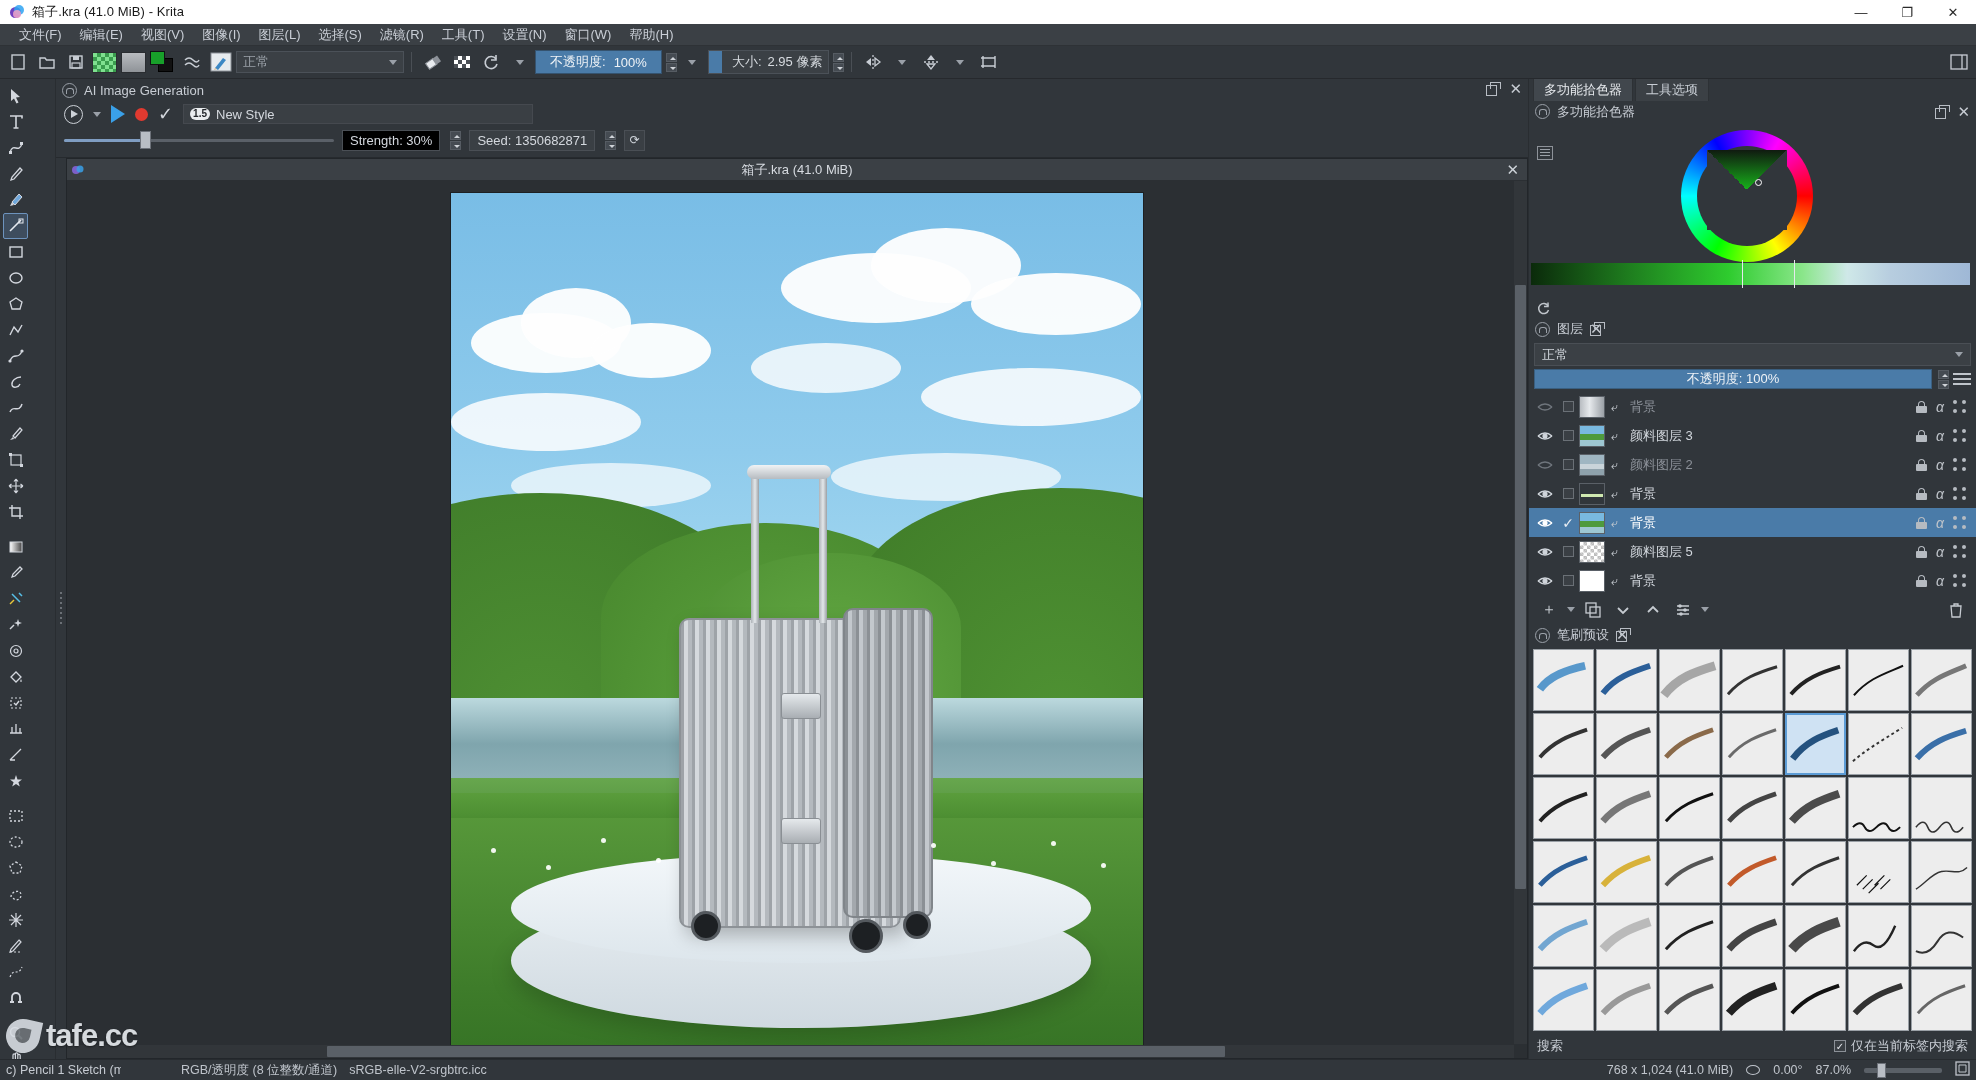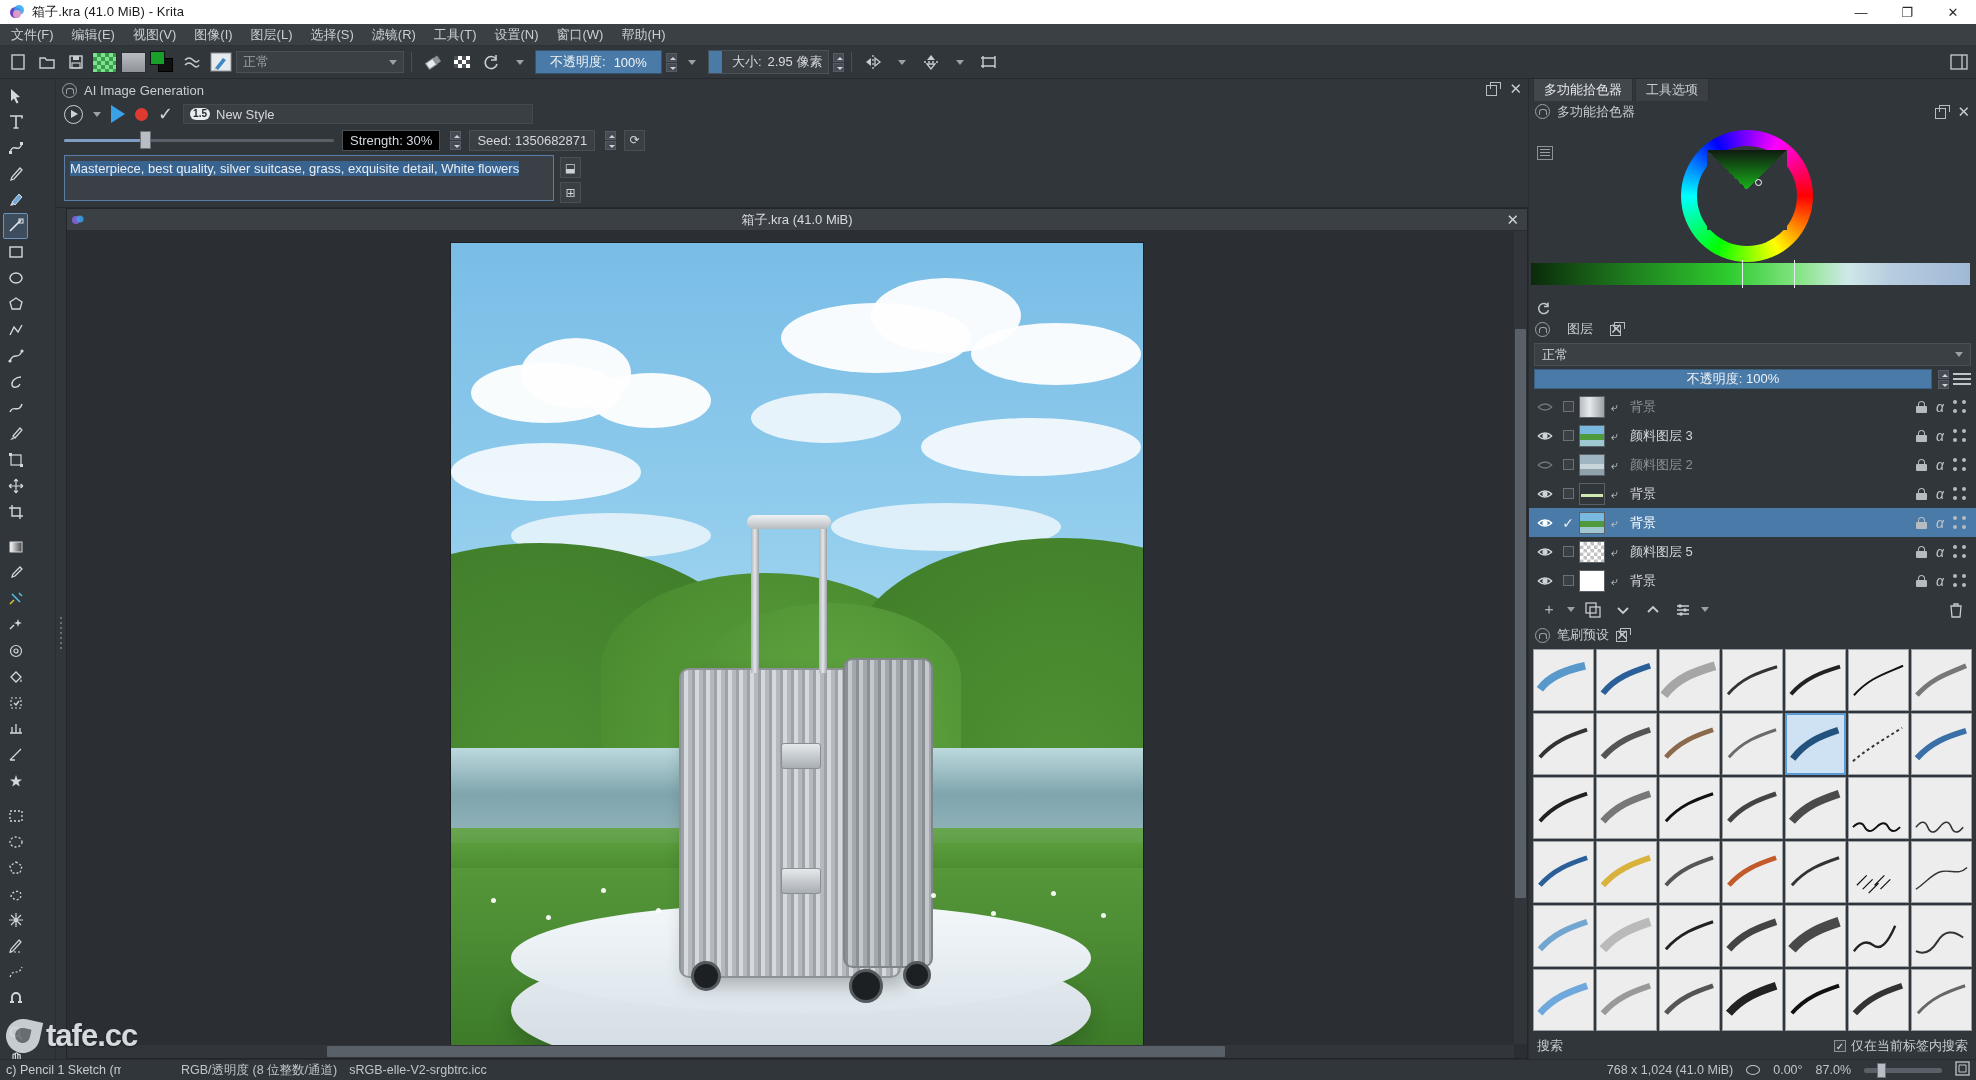--- a/index.html
+++ b/index.html
@@ -24,21 +24,21 @@
   .tb-icon .b2{position:absolute;left:6px;top:2px;width:10px;height:10px;border-radius:50%;background:#2ea3f2;opacity:.85;}
   .tb-icon .b3{position:absolute;left:5px;top:7px;width:8px;height:8px;border-radius:50%;background:#e8a0c8;opacity:.9;}
   .tb-title{ font-weight:400; letter-spacing:.1px;}
   .win-buttons{ position:absolute; right:0; top:0; height:24px; display:flex;}
   .win-btn{ width:46px; height:24px; display:flex; align-items:center; justify-content:center;
             color:#2a2a2a; font-size:13px;}
 
   
   .menubar{
     height:22px; background:#3b4045; display:flex; align-items:center;
-    flex:0 0 22px; padding-left:2px; border-bottom:1px solid #2e3236;
+    flex:0 0 22px; padding-left:10px; border-bottom:1px solid #2e3236;
   }
   .menu-item{ padding:2px 9px; font-size:13px; color:#c9ced6; line-height:18px; white-space:nowrap;}
 
   
   .toolbar{
     height:33px; background:#31363b; display:flex; align-items:center;
     flex:0 0 33px; padding:0 4px; gap:2px; border-bottom:1px solid #26292d;
     position:relative;
   }
   .tbtn{ width:27px; height:27px; display:flex; align-items:center; justify-content:center; border-radius:2px;}
@@ -213,21 +213,21 @@
       linear-gradient(180deg,#101a10,#18c21c 55%,#b6f5b6);
     background-blend-mode:normal;
   }
   .tri-dot{position:absolute;left:226px;top:57px;width:7px;height:7px;border:1.4px solid #fff;border-radius:50%;}
   .sq-small{ position:absolute; left:8px; top:24px; width:16px; height:14px; border:1px solid #8d9299;}
   .sq-small:before{content:"";position:absolute;inset:2px;background:repeating-linear-gradient(#9aa0a7 0 1px,transparent 1px 3px);}
   .gradbar{ position:absolute; left:2px; right:6px; bottom:12px; height:22px;
             background:linear-gradient(90deg,#0b2a0b,#1e7c1e 22%,#2ecc2e 45%,#8be68b 62%,#cfe8e8 72%,#b7cddf 82%,#9fb8d6 100%);}
   .gradbar .mk{position:absolute;top:-3px;width:1px;height:28px;background:#e6e9ed;}
 
-  .layers-head{ height:22px; display:flex; align-items:center; gap:17px; padding:0 6px; font-size:13px; color:#c8cdd4; position:relative;}
+  .layers-head{ height:22px; display:flex; align-items:center; gap:7px; padding:0 6px; font-size:13px; color:#c8cdd4; position:relative;}
   .blend-row{ padding:3px 5px 0 5px;}
   .blend-sel{
     height:23px; background:#3b4045; border:1px solid #4a4f55; display:flex; align-items:center;
     justify-content:space-between; padding:0 7px; font-size:13px; color:#cfd4da;
   }
   .opacity-row{ padding:3px 5px 0 5px; display:flex; align-items:center; gap:4px;}
   .opacity-bar{
     flex:1 1 auto; height:20px; background:#4a7ba8; border:1px solid #3a5f80;
     display:flex; align-items:center; justify-content:center; font-size:13px; color:#eef2f6;
   }
@@ -723,29 +723,20 @@
               <i class="dn"></i>
             </span>
           <span class="seed-field">Seed: 1350682871</span>
           <span class="spin">
               <i class="up"></i>
               <i class="dn"></i>
             </span>
           <span class="sq-btn">⟳</span>
         </div>
 
-        <div class="ai-row3">
-          <div class="prompt-box">
-            <span class="prompt-sel">Masterpiece, best quality, silver suitcase, grass, exquisite detail, White flowers</span>
-          </div>
-          <div class="ai-side">
-            <span class="sq-btn">⬓</span>
-            <span class="sq-btn">⊞</span>
-          </div>
-        </div>
       </div>
 
       <div class="canvas-wrap">
         <div class="canvas-splitter">
             <span class="dots"></span>
           </div>
         <div class="subwindow">
           <div class="subwin-title">
             <span class="stripes">
               <svg width="14" height="14" viewBox="0 0 14 14">

